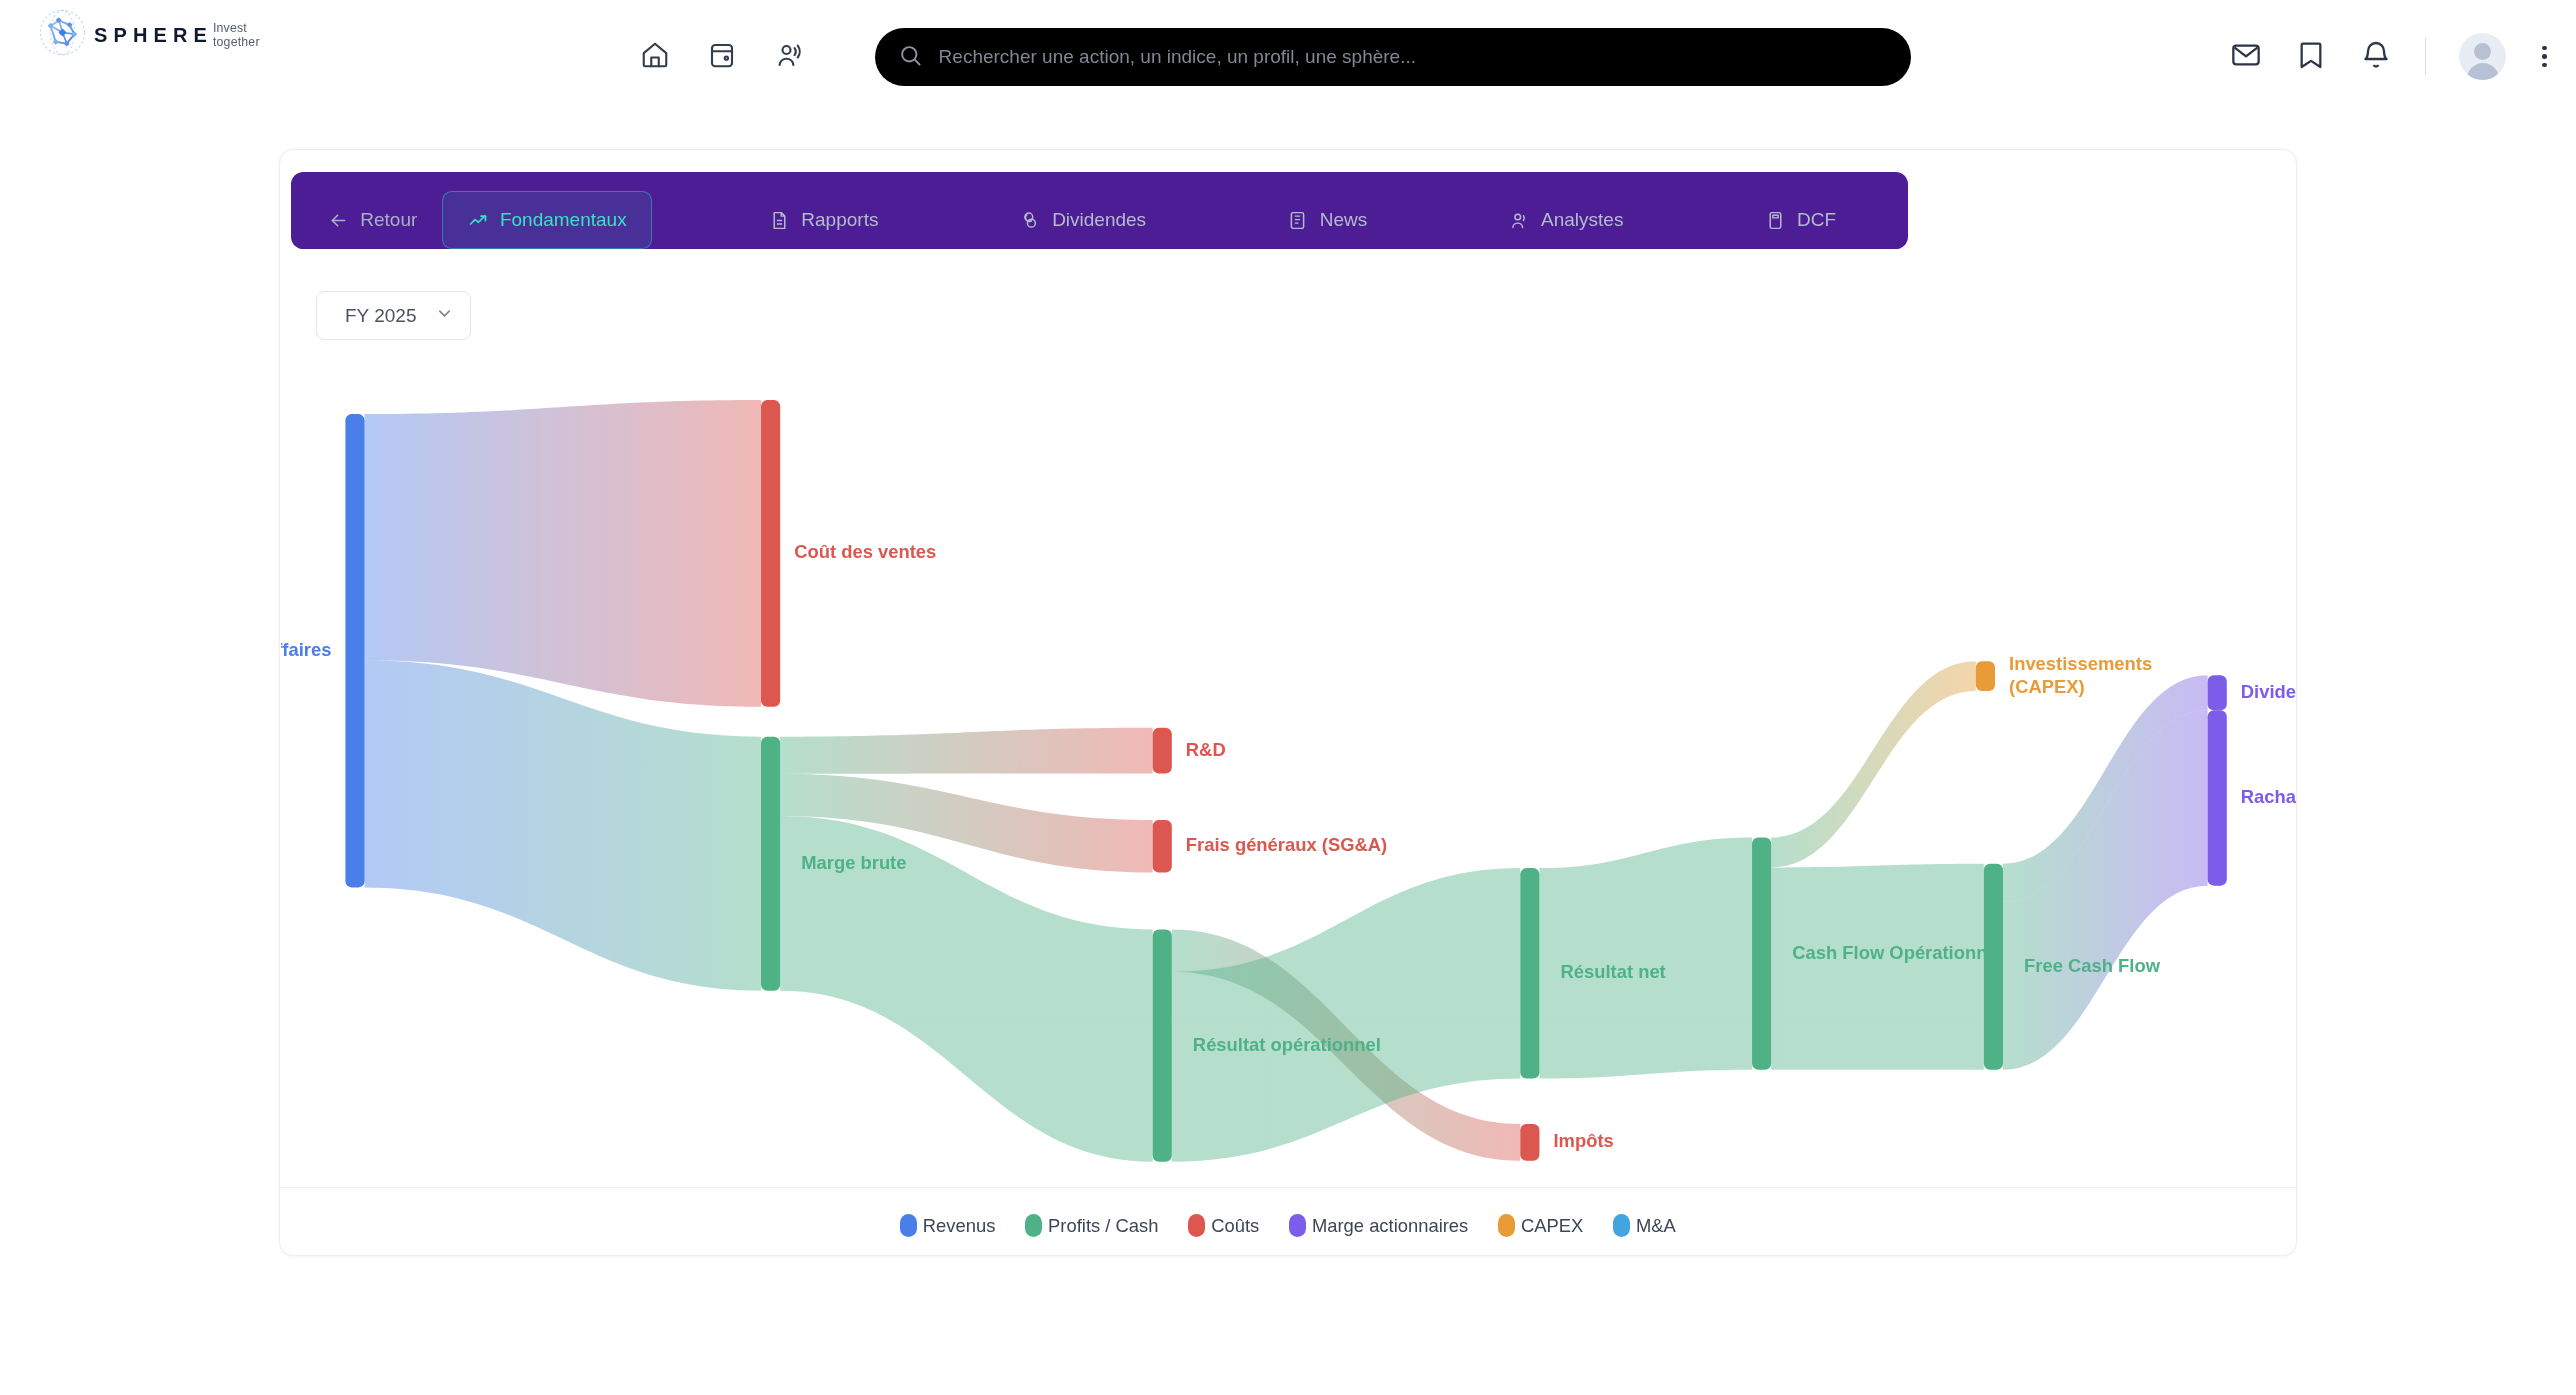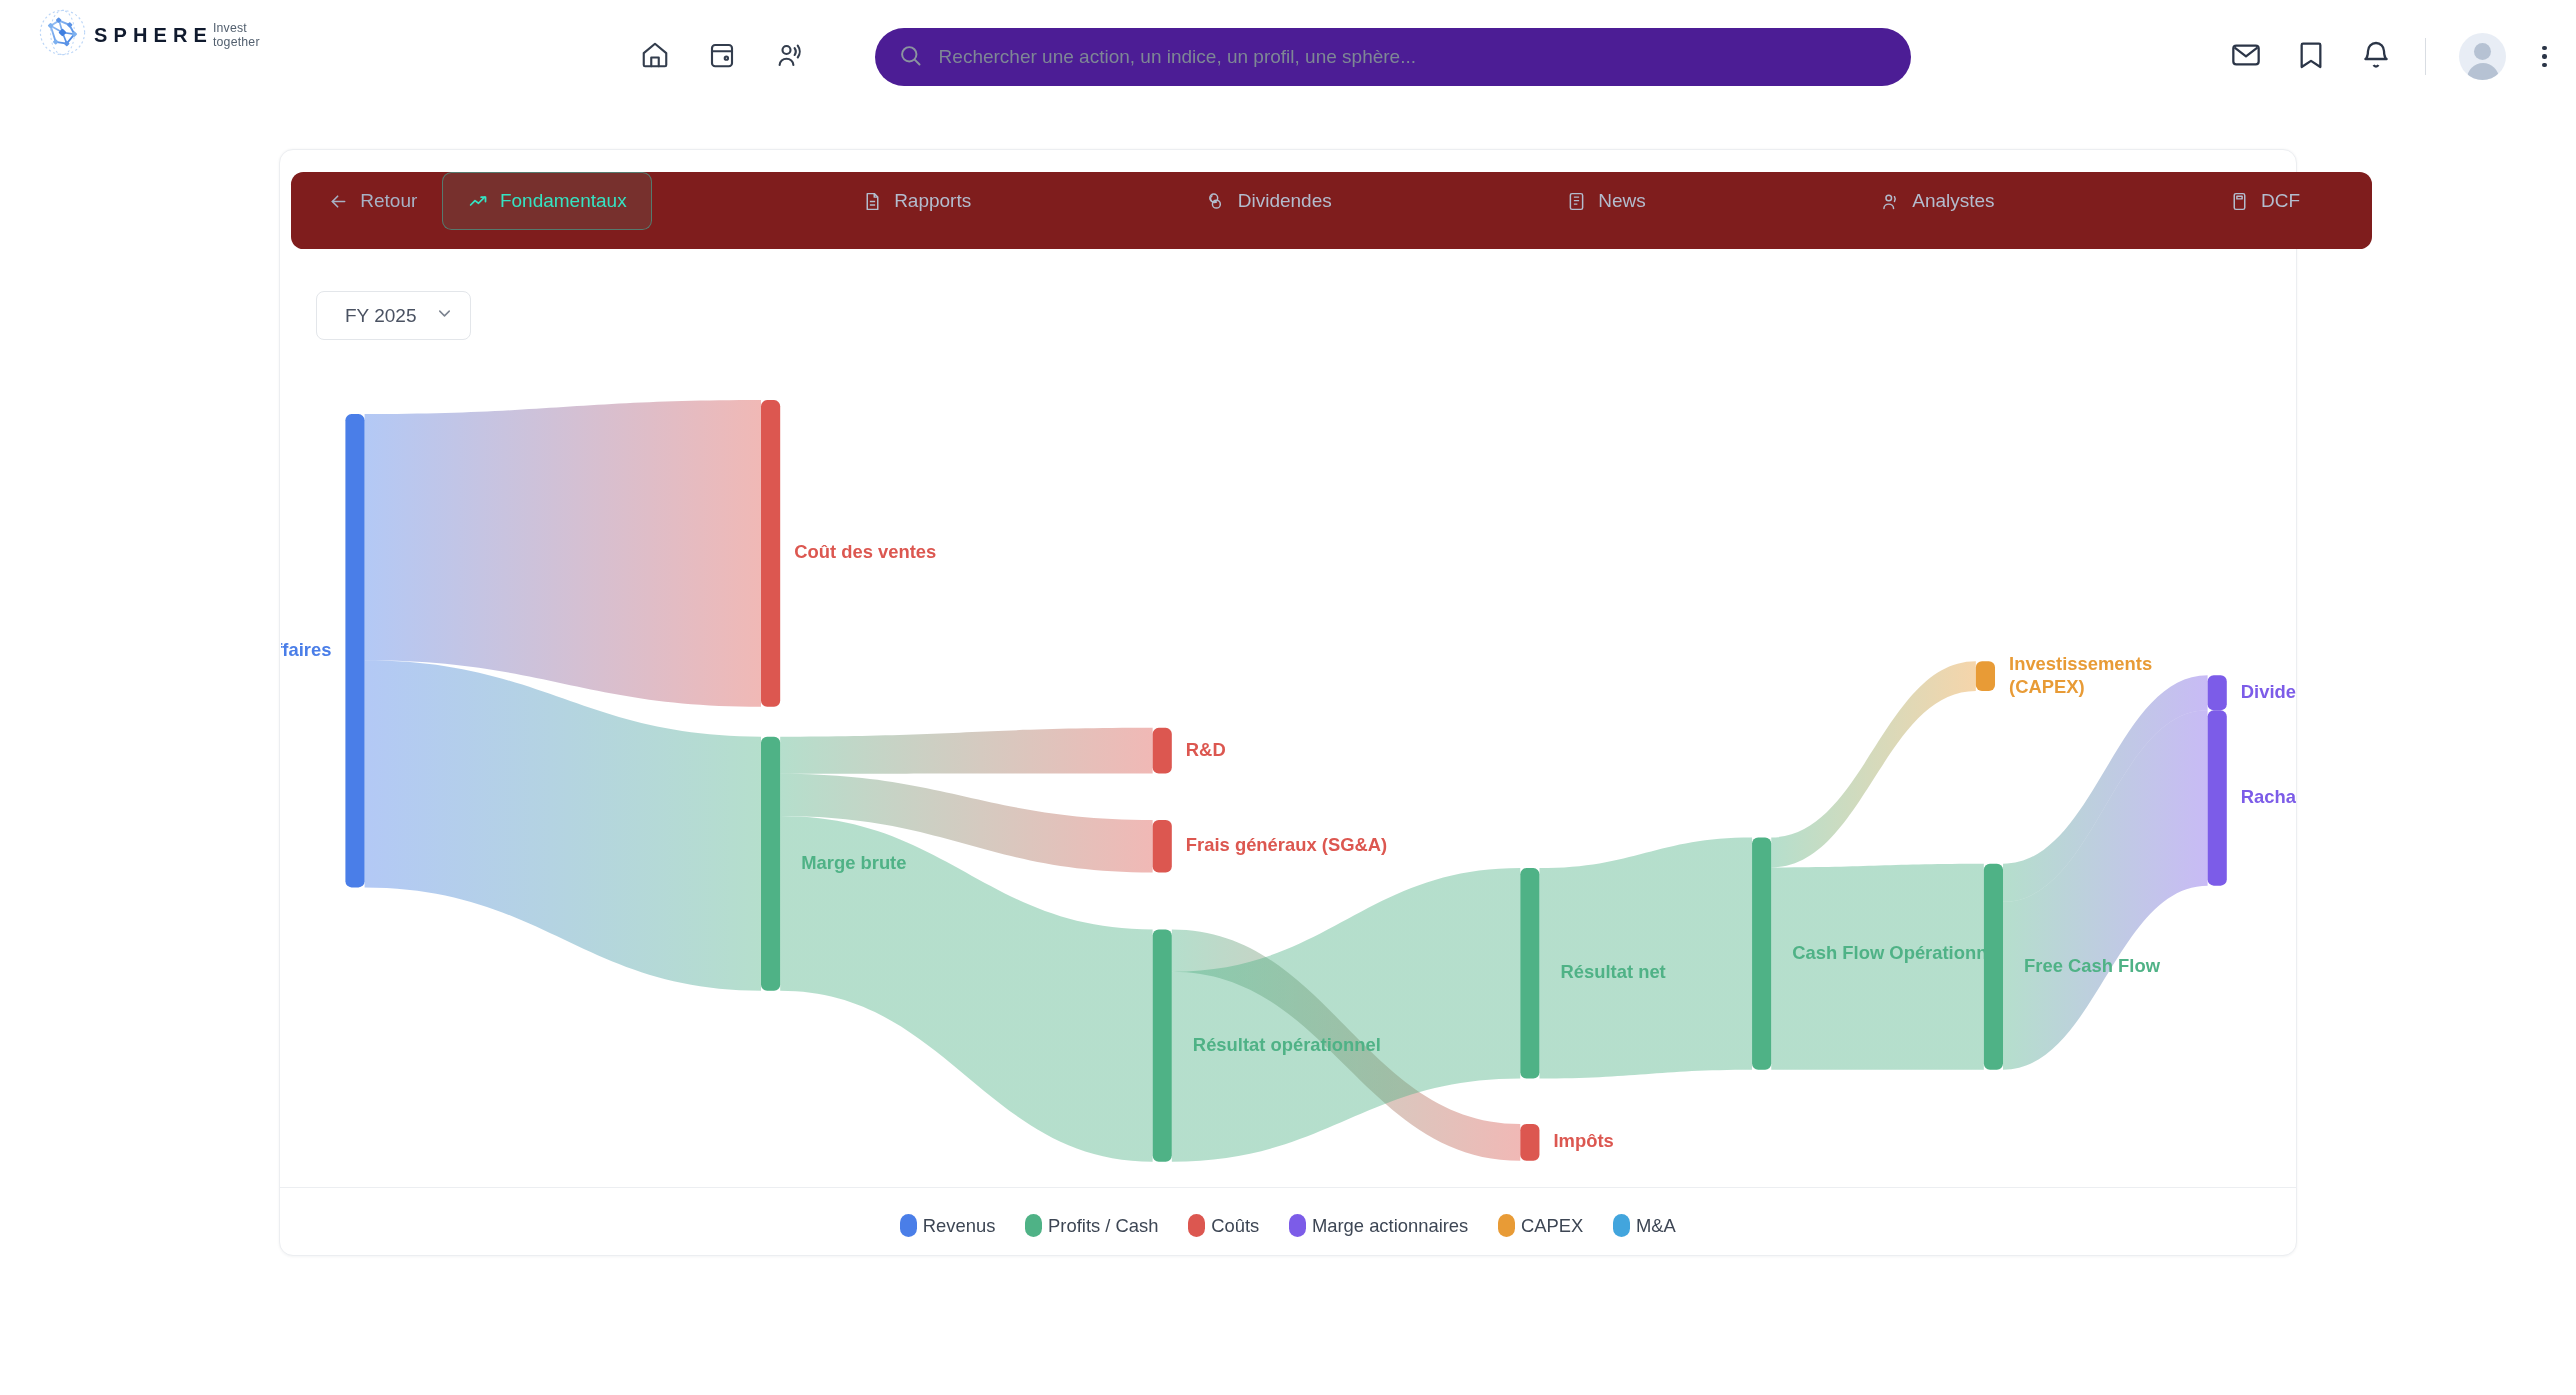--- a/index.html
+++ b/index.html
@@ -34,21 +34,21 @@
 
   .nav-icons {
     position: absolute; left: 640px; top: 40px;
     display: flex; gap: 37px; align-items: center;
   }
   .nav-icons svg { display: block; }
 
   .searchbar {
     position: absolute; left: 875px; top: 28px;
     width: 1036px; height: 58px;
-    background: #4c1d95; border-radius: 29px;
+    background: #000000; border-radius: 29px;
     display: flex; align-items: center; padding: 0 23px;
     gap: 16px;
   }
   .search-ph {
     font-size: 19px; color: #7e8795;
   }
 
   .right-icons {
     position: absolute; right: 26px; top: 33px;
     display: flex; align-items: center; gap: 33px;
@@ -76,24 +76,24 @@
     width: 2018px; height: 1107px;
     background: #ffffff;
     border: 0.9px solid #eceef1;
     border-radius: 14px;
     box-shadow: 0 0.9px 2.6px rgba(20,30,50,.05);
   }
 
   
   .tabbar {
     position: absolute; left: 291px; top: 172px;
-    width: 2081px; height: 77px;
-    background: #7f1d1d;
+    width: 1617px; height: 77px;
+    background: #4c1d95;
     border-radius: 12.3px;
-    display: flex; align-items: flex-start;
+    display: flex; align-items: flex-end;
     padding: 0 12.3px;
   }
   .tab {
     height: 58px; display: flex; align-items: center; gap: 11.4px;
     padding: 0 24.6px; border-radius: 9.6px;
     color: #b3bccd; font-size: 19px; cursor: pointer;
     white-space: nowrap;
   }
   .tab.back { color: #a7b1c4; }
   .tab.active {

